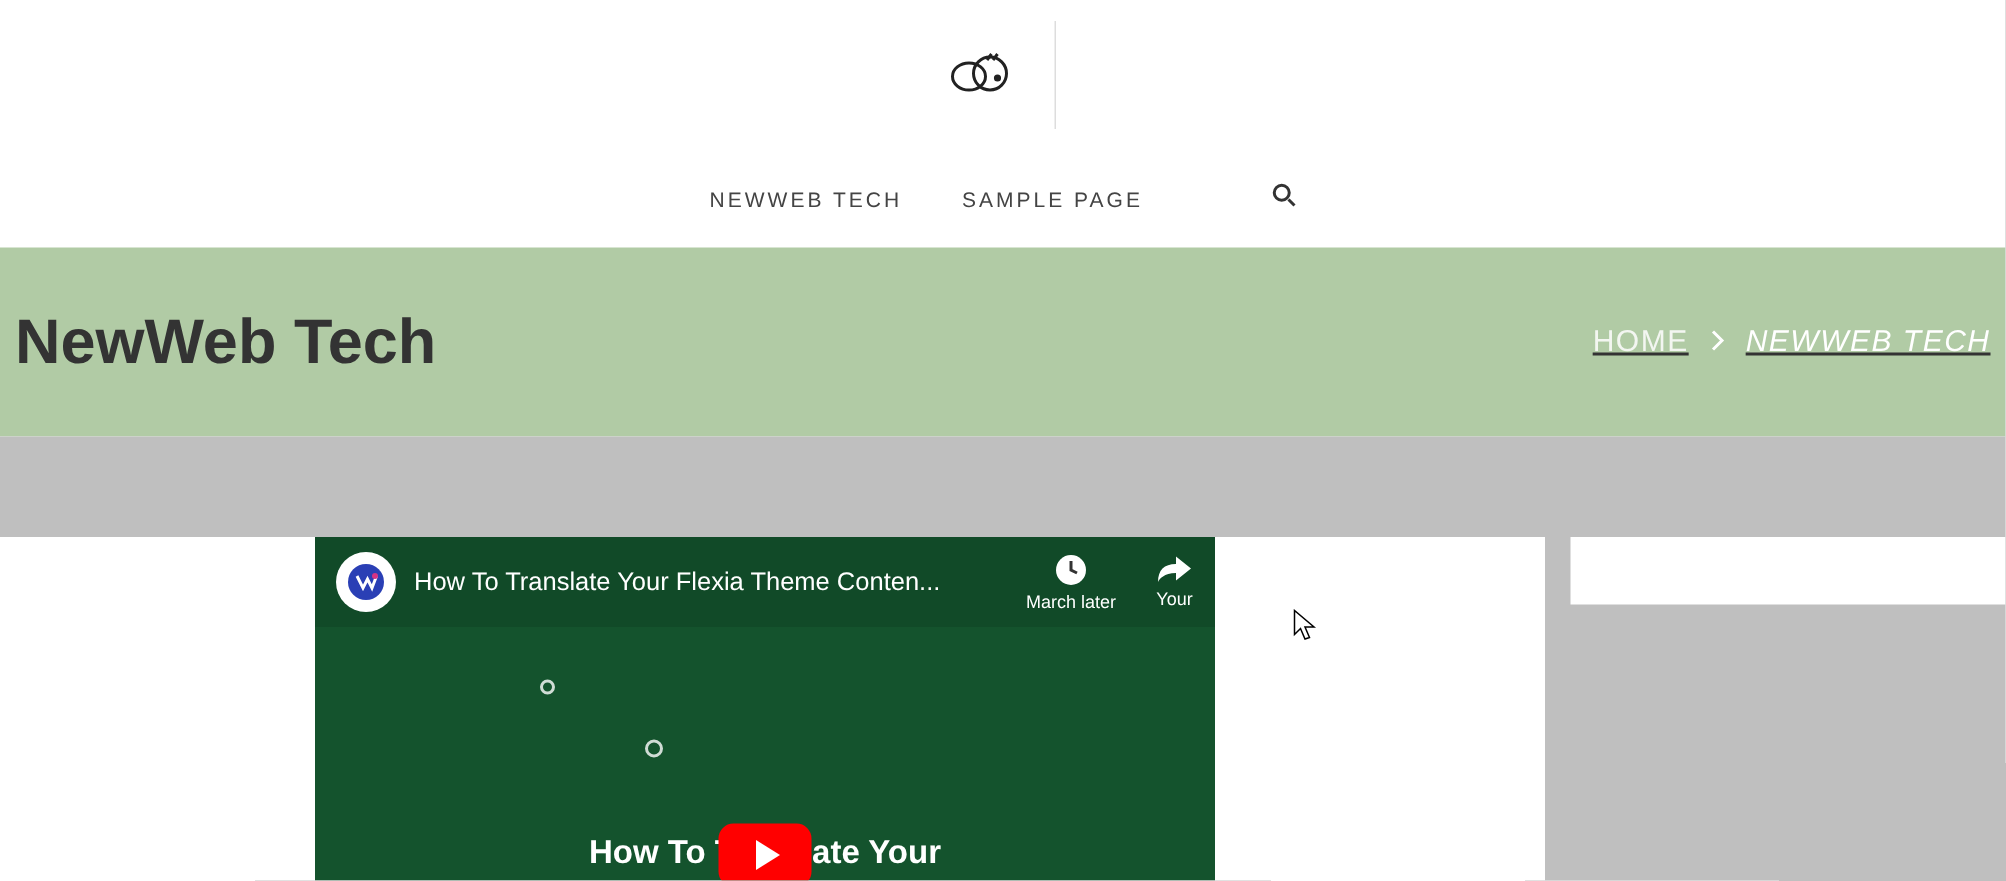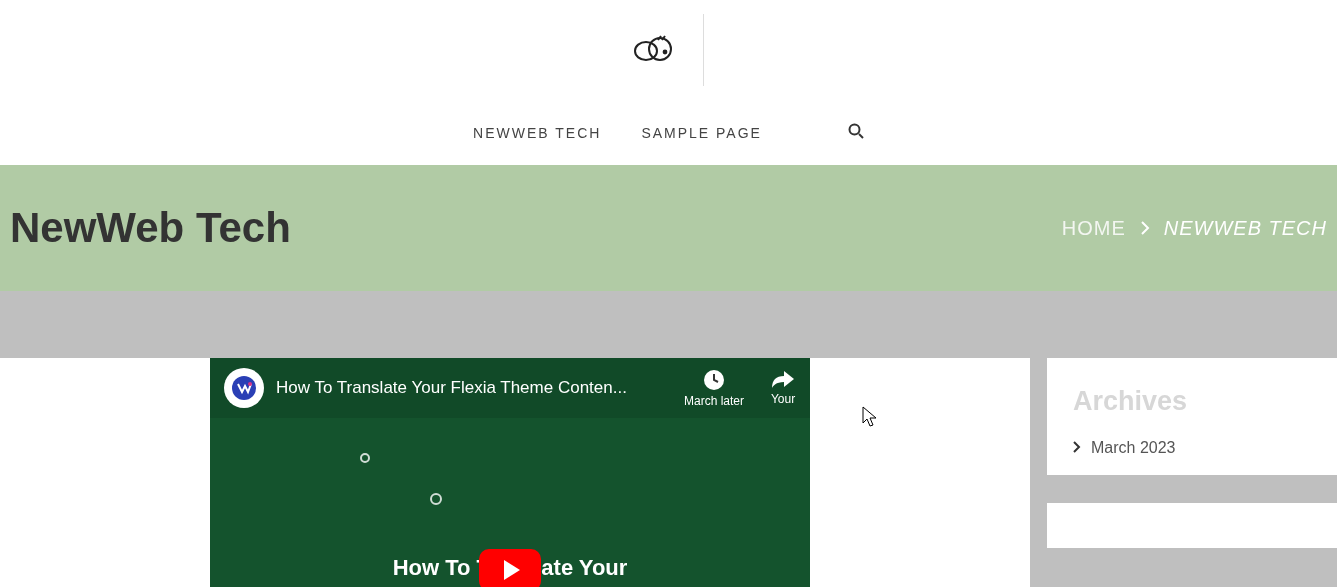--- a/index.html
+++ b/index.html
@@ -12,21 +12,21 @@
   .logo{color:#222;}
   
   
   .nav{height:65px;display:flex;align-items:center;justify-content:center;gap:40px;}
   .nav-item{letter-spacing:2px;font-size:14px;color:#444;font-weight:500;text-transform:uppercase;cursor:pointer;}
   .search-icon{color:#444;cursor:pointer;}
   
   
   .title-strip{background:#b1cba5;height:126px;display:flex;align-items:center;justify-content:space-between;padding:0 10px;}
   .page-title{color:#333;font-size:42px;font-weight:700;}
-  .breadcrumb{display:flex;align-items:flex-end;gap:14px;font-size:20px;}
+  .breadcrumb{display:flex;align-items:flex-end;gap:14px;font-size:20px;text-decoration:underline;}
   .crumb-home{color:#f3f6f1;letter-spacing:1px;font-weight:500;cursor:pointer;}
   .crumb-sep{color:#fff;}
   .crumb-current{color:#fff;font-style:italic;letter-spacing:1px;font-weight:500;}
   
   
   .page-body{background:#bfbfbf;padding-top:67px;min-height:296px;display:flex;justify-content:center;}
   .content-wrap{width:1337px;display:flex;gap:0;padding:0 10px 0 0;}
   
   .main-col{flex:0 0 1030px;display:flex;justify-content:flex-start;}
   .video-card{margin-left:0;width:1030px;background:#fff;min-height:229px;position:relative;}
@@ -139,31 +139,20 @@
             </div>
             <div class="play-btn">
                 <div class="tri"></div>
               </div>
           </div>
         </div>
       </div>
     </div>
 
     <div class="side-col">
-      <div class="side-card">
-        <div class="side-h">Archives</div>
-        <div class="side-link">
-          <span class="chev">
-            <svg width="8" height="12" viewBox="0 0 8 12" fill="none" stroke="#333" stroke-width="2">
-                <path d="M1 1 L6 6 L1 11"></path>
-              </svg>
-          </span>
-          <span>March 2023</span>
-        </div>
-      </div>
       <div class="side-card2"></div>
     </div>
   </div>
 </div>
 
 <div class="cursor">
   <svg width="16" height="22" viewBox="0 0 16 22">
     <path d="M1 1 L1 17 L5 13 L8 20 L11 19 L8 12 L14 12 Z" fill="#fff" stroke="#000" stroke-width="1"></path>
   </svg>
 </div>

